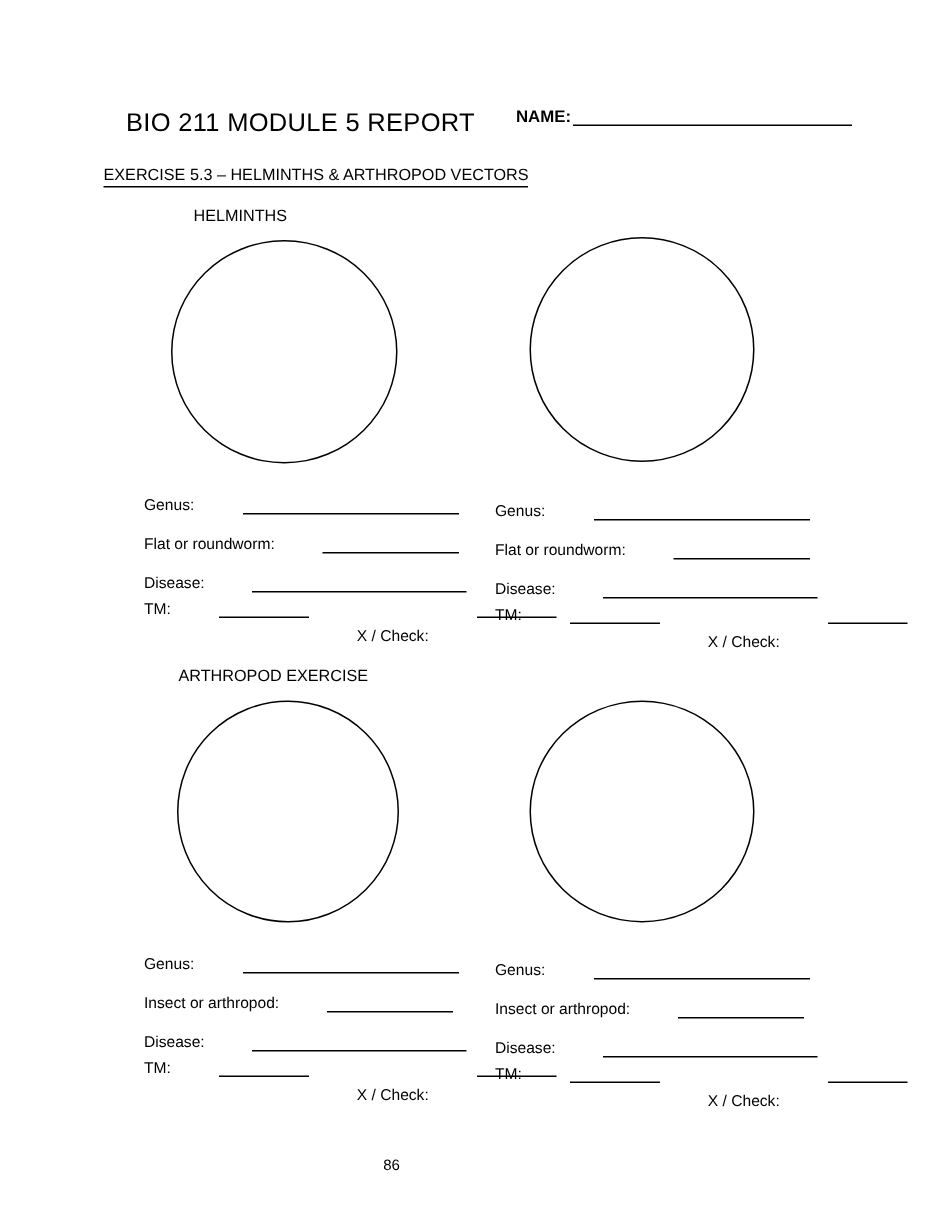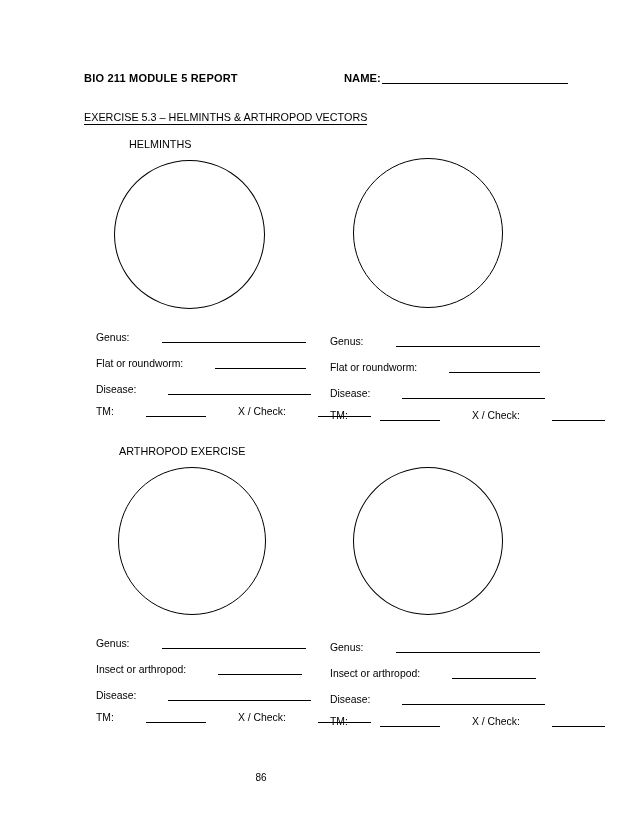--- a/index.html
+++ b/index.html
@@ -22,22 +22,22 @@
     width: 630px;
     height: 815px;
     background: #ffffff;
   }
 
   
   .doc-title {
     position: absolute;
     left: 84px;
     top: 72px;
-    font-size: 11px;
-    font-weight: bold;
+    font-size: 17px;
+    font-weight: normal;
     letter-spacing: 0.2px;
     white-space: nowrap;
   }
   .name-block {
     position: absolute;
     left: 344px;
     top: 72px;
     font-size: 11.2px;
     font-weight: bold;
     white-space: nowrap;
@@ -48,21 +48,21 @@
   .name-rule {
     display: inline-block;
     width: 186px;
     border-bottom: 1px solid #000;
     height: 11px;
     margin-left: 1px;
   }
 
   .exercise-title {
     position: absolute;
-    left: 84px;
+    left: 69px;
     top: 111px;
     font-size: 10.8px;
     white-space: nowrap;
     border-bottom: 1px solid #000;
     padding-bottom: 1px;
   }
 
   
   .section-heading {
     position: absolute;
@@ -88,21 +88,21 @@
     font-size: 10.4px;
   }
   .field-row {
     position: relative;
     height: 26px;
     white-space: nowrap;
     display: flex;
     align-items: flex-end;
     gap: 32px;
   }
-  .field-row:last-child { height: 22px; }
+  .field-row:last-child { height: 22px; align-items: center; }
   .field-label { display: inline-block; }
   .field-rule {
     display: inline-block;
     border-bottom: 1px solid #000;
     height: 11px;
     margin-left: 0px;
   }
   .tm-mid {
     display: inline-block;
     padding: 0 0px;

